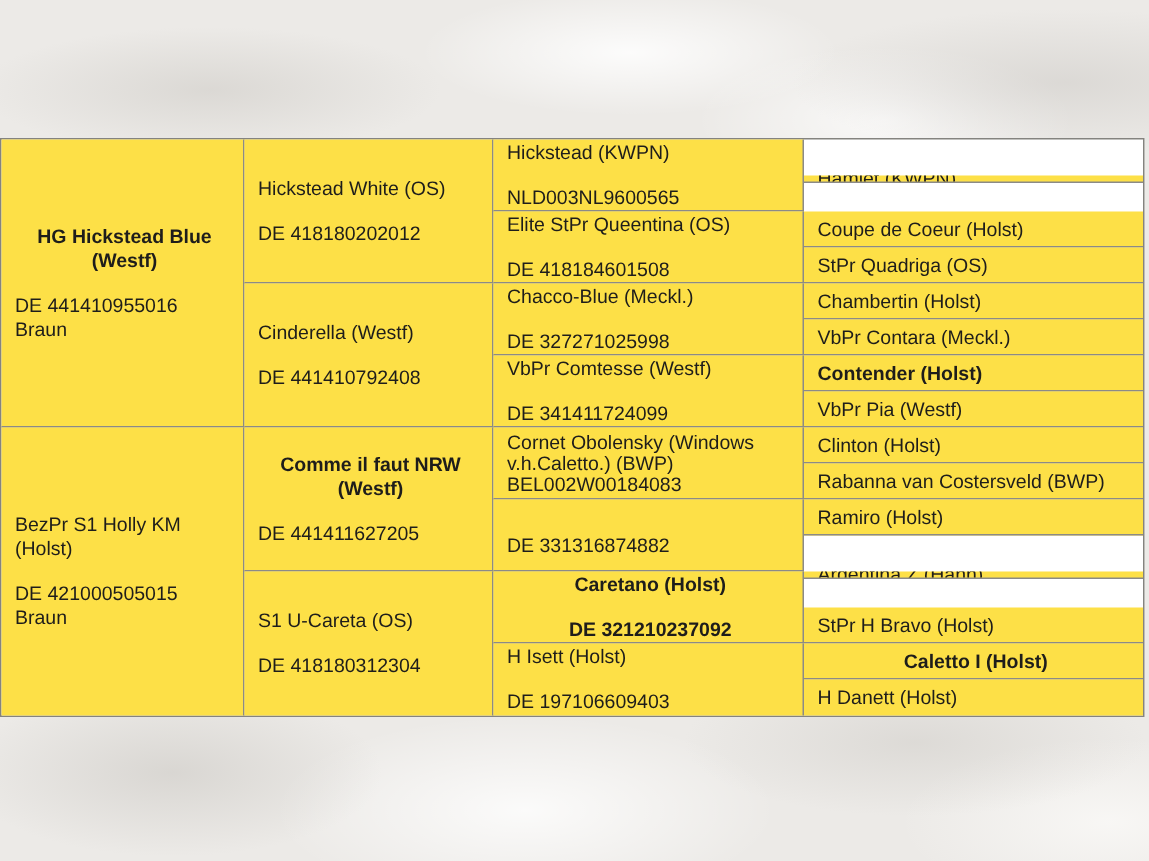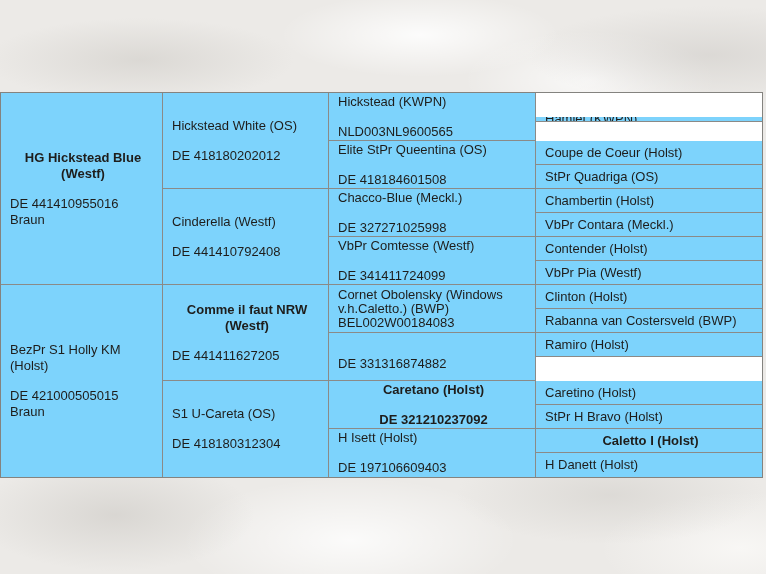--- a/index.html
+++ b/index.html
@@ -22,21 +22,21 @@
     display:grid;
     grid-template-columns:162px 166px 207px 226px;
     grid-template-rows:repeat(16,24px);
     background:#fff;
     border:1px solid #84837f;
     box-sizing:content-box;
   }
   .cell{
     border-right:1px solid #8b8a87;
     border-bottom:1px solid #8b8a87;
-    background:#7dd3fc;
+    background:#fde047;
     display:flex;flex-direction:column;justify-content:center;
     padding:2px 6px 2px 9px;
     box-sizing:border-box;
     overflow:hidden;
   }
   .cell.last-col{border-right:none;}
   .cell.last-row{border-bottom:none;}
   .name,.reg,.coat{
     font-size:13px;line-height:16px;color:#1e1d1b;
   }
@@ -118,41 +118,38 @@
   </div>
   <div class="cell last-col" style="grid-column:4;grid-row:4;">
     <div class="name">StPr Quadriga (OS)</div>
   </div>
   <div class="cell last-col" style="grid-column:4;grid-row:5;">
     <div class="name">Chambertin (Holst)</div>
   </div>
   <div class="cell last-col" style="grid-column:4;grid-row:6;">
     <div class="name">VbPr Contara (Meckl.)</div>
   </div>
-  <div class="cell last-col" style="grid-column:4;grid-row:7;">
+  <div class="cell last-col" style="grid-column:4;grid-row:7;font-weight:bold;">
     <div class="name">Contender (Holst)</div>
   </div>
   <div class="cell last-col" style="grid-column:4;grid-row:8;">
     <div class="name">VbPr Pia (Westf)</div>
   </div>
   <div class="cell last-col" style="grid-column:4;grid-row:9;">
     <div class="name">Clinton (Holst)</div>
   </div>
   <div class="cell last-col" style="grid-column:4;grid-row:10;">
     <div class="name">Rabanna van Costersveld (BWP)</div>
   </div>
   <div class="cell last-col" style="grid-column:4;grid-row:11;">
     <div class="name">Ramiro (Holst)</div>
   </div>
   <div class="cell last-col" style="grid-column:4;grid-row:12;margin-top:24px;">
     <div class="name">Argentina Z (Hann)</div>
   </div>
-  <div class="cell last-col" style="grid-column:4;grid-row:13;">
-    <div class="name">Caretino (Holst)</div>
-  </div>
   <div class="cell last-col" style="grid-column:4;grid-row:14;">
     <div class="name">StPr H Bravo (Holst)</div>
   </div>
   <div class="cell last-col" style="grid-column:4;grid-row:15;">
     <div class="name bold">Caletto I (Holst)</div>
   </div>
   <div class="cell last-col last-row" style="grid-column:4;grid-row:16;">
     <div class="name">H Danett (Holst)</div>
   </div>
 

